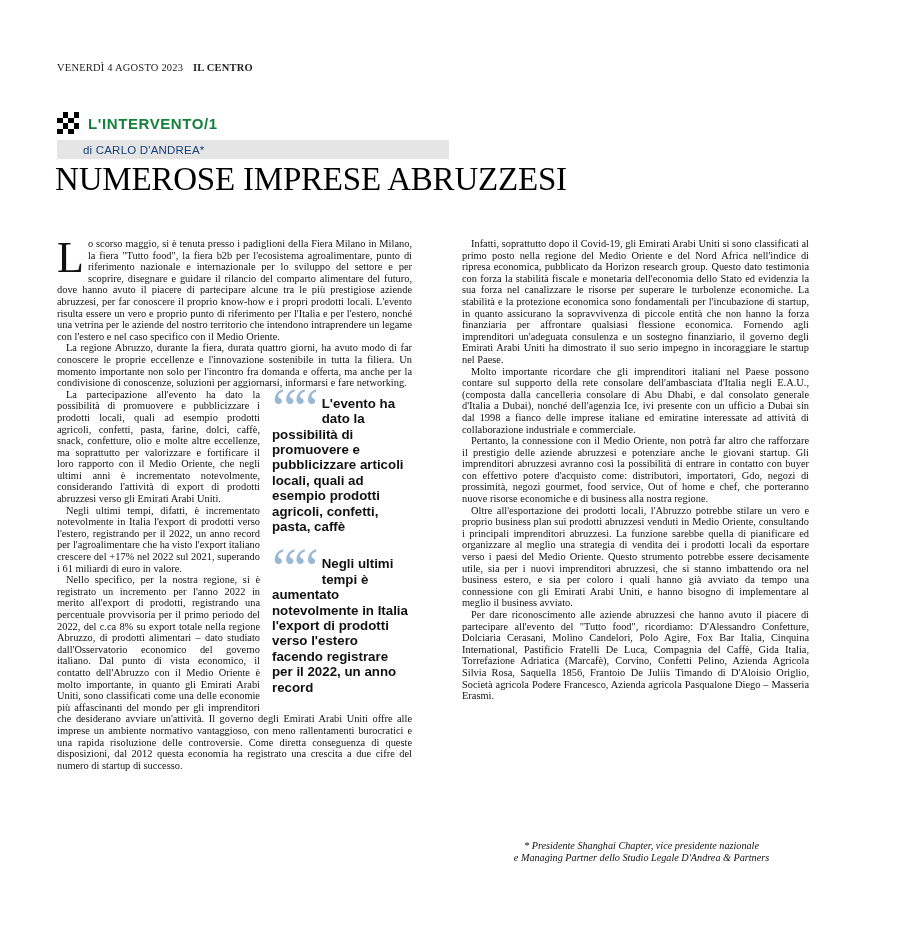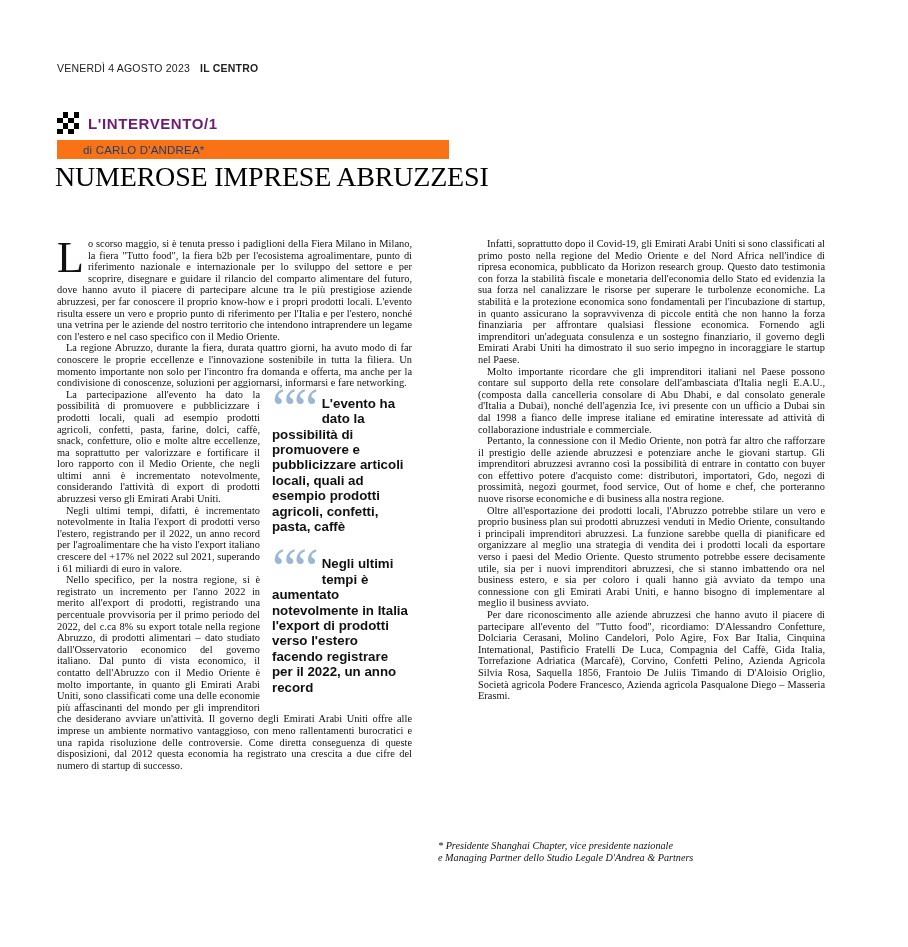--- a/index.html
+++ b/index.html
@@ -20,21 +20,21 @@
     left: 0; top: 0;
     width: 908px;
     height: 947px;
     background: #fff;
   }
   
   .masthead {
     position: absolute;
     left: 57px;
     top: 62px;
-    font-family: Liberation Sans, sans-serif;
+    font-family: Liberation Serif, serif;
     font-size: 10.5px;
     letter-spacing: 0.2px;
     color: #222;
     white-space: nowrap;
   }
   .masthead .date {
     font-weight: normal;
   }
   .masthead .paper {
     font-weight: bold;
@@ -62,69 +62,69 @@
     position: absolute;
     width: 5.5px;
     height: 5.5px;
     background: #fff;
   }
   .section-title {
     font-family: "Liberation Sans", sans-serif;
     font-weight: bold;
     font-size: 15px;
     letter-spacing: 0.6px;
-    color: #701a75;
+    color: #15803d;
   }
   
   .byline-band {
     position: absolute;
     left: 57px;
     top: 140px;
     width: 392px;
     height: 19px;
-    background: #f97316;
+    background: #e5e5e5;
     display: flex;
     align-items: center;
   }
   .byline-band span {
     font-family: "Liberation Sans", sans-serif;
     font-size: 11.5px;
     color: #17407a;
     padding-left: 26px;
     letter-spacing: 0.2px;
   }
   
   .headline {
     position: absolute;
     left: 55px;
     top: 162px;
     width: 430px;
     font-family: "Liberation Serif", serif;
-    font-size: 28px;
+    font-size: 33px;
     line-height: 1.08;
     letter-spacing: -0.2px;
     color: #000;
   }
   .headline div { white-space: nowrap; }
 
   
   .col {
     position: absolute;
     top: 238px;
     width: 347px;
     font-size: 10.4px;
     line-height: 11.6px;
     text-align: justify;
     text-justify: inter-word;
     color: #111;
     -webkit-hyphens: auto;
     hyphens: auto;
   }
   .col.left  { left: 57px;  width: 355px; }
-  .col.right { left: 478px; width: 347px; }
+  .col.right { left: 462px; width: 347px; }
 
   .col p {
     margin: 0;
     text-indent: 9px;
   }
   .col p.first { text-indent: 0; }
 
   
   .dropcap {
     float: left;
@@ -165,27 +165,27 @@
     display: block;
     padding-top: 1px;
     font-weight: bold;
   }
   .pq1 { margin-top: 6px; }
   .pq2 { margin-top: 14px; }
 
   
   .footnote {
     position: absolute;
-    left: 438px;
+    left: 468px;
     top: 840px;
     width: 347px;
     font-style: italic;
     font-size: 10.2px;
     line-height: 12.2px;
-    text-align: left;
+    text-align: center;
     color: #111;
   }
   .footnote p { margin: 0; }
 </style>
 </head>
 <body>
 
 <div class="page">
 
   <div class="masthead">

